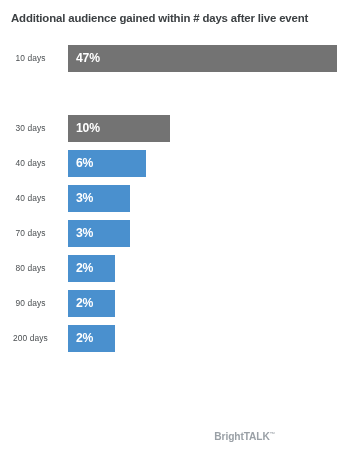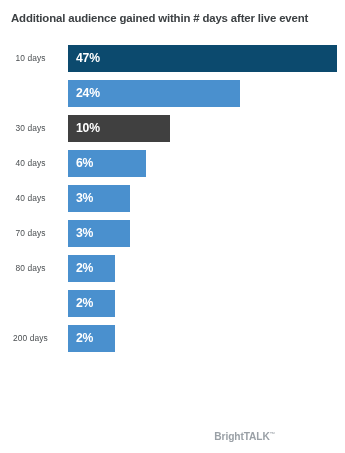--- a/index.html
+++ b/index.html
@@ -112,36 +112,31 @@
 <body>
 
 <div id="chart-card">
 
   <div id="chart-title">Additional audience gained within # days after live event</div>
 
   <div id="plot-area">
       <div class="bar-row">
         <div class="bar-label">10 days</div>
         <div class="bar-track" style="width: 269px;">
-          <div class="bar-fill" style="background: #0c4a6e; width: 100%;">
+          <div class="bar-fill" style="background: #737373; width: 100%;">
             <div class="bar-value">47%</div>
           </div>
         </div>
       </div>
       <div class="bar-row">
-        <div class="bar-track" style="width: 172px;">
-          <div class="bar-fill" style="background: rgb(74, 144, 206); width: 100%;">
-            <div class="bar-value">24%</div>
-          </div>
-        </div>
       </div>
       <div class="bar-row">
         <div class="bar-label">30 days</div>
         <div class="bar-track" style="width: 102px;">
-          <div class="bar-fill" style="background: #404040; width: 100%;">
+          <div class="bar-fill" style="background: #737373; width: 100%;">
             <div class="bar-value">10%</div>
           </div>
         </div>
       </div>
       <div class="bar-row">
         <div class="bar-label">40 days</div>
         <div class="bar-track" style="width: 78px;">
           <div class="bar-fill" style="background: rgb(74, 144, 206); width: 100%;">
             <div class="bar-value">6%</div>
           </div>
@@ -165,20 +160,21 @@
       </div>
       <div class="bar-row">
         <div class="bar-label">80 days</div>
         <div class="bar-track" style="width: 47px;">
           <div class="bar-fill" style="background: rgb(74, 144, 206); width: 100%;">
             <div class="bar-value">2%</div>
           </div>
         </div>
       </div>
       <div class="bar-row">
+        <div class="bar-label">90 days</div>
         <div class="bar-track" style="width: 47px;">
           <div class="bar-fill" style="background: rgb(74, 144, 206); width: 100%;">
             <div class="bar-value">2%</div>
           </div>
         </div>
       </div>
       <div class="bar-row">
         <div class="bar-label">200 days</div>
         <div class="bar-track" style="width: 47px;">
           <div class="bar-fill" style="background: rgb(74, 144, 206); width: 100%;">

